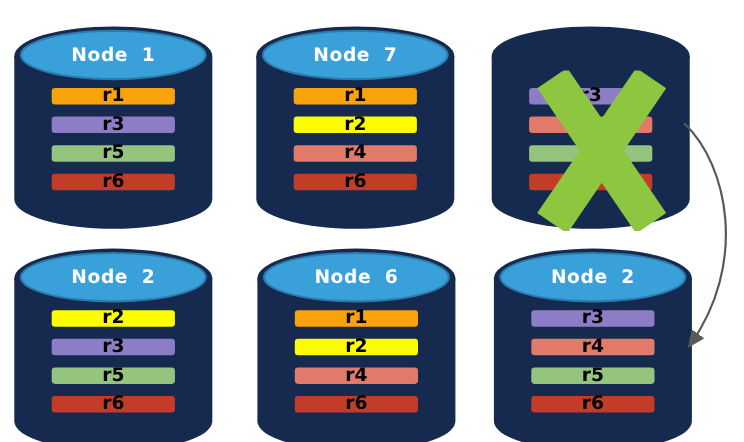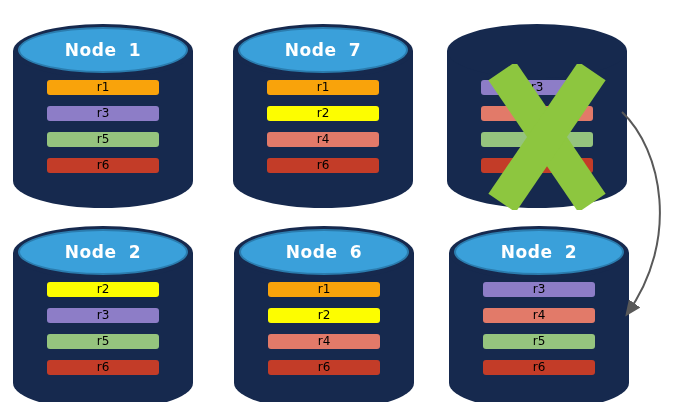--- a/index.html
+++ b/index.html
@@ -26,21 +26,21 @@
     display:flex;align-items:center;justify-content:center;
   }
   .node-title{
     color:var(--node-title-text);font-weight:bold;font-size:17px;
     letter-spacing:.5px;word-spacing:6px;white-space:nowrap;
   }
   .bars{position:absolute;left:34px;top:56px;width:112px;}
   .bar{
     height:15px;margin-bottom:11px;border-radius:3px;
     display:flex;align-items:center;justify-content:center;
-    font-size:12px;font-weight:normal;line-height:15px;
+    font-size:17px;font-weight:bold;line-height:15px;
     color:var(--replica-label-text);
   }
   .overlay{position:absolute;pointer-events:none;}
   .x-line{stroke:var(--failure-x);stroke-width:33;}
   .arrow-path{fill:none;stroke:var(--arrow);stroke-width:2;}
   .arrow-head{fill:var(--arrow);}
 </style>
 </head>
 <body>
 

